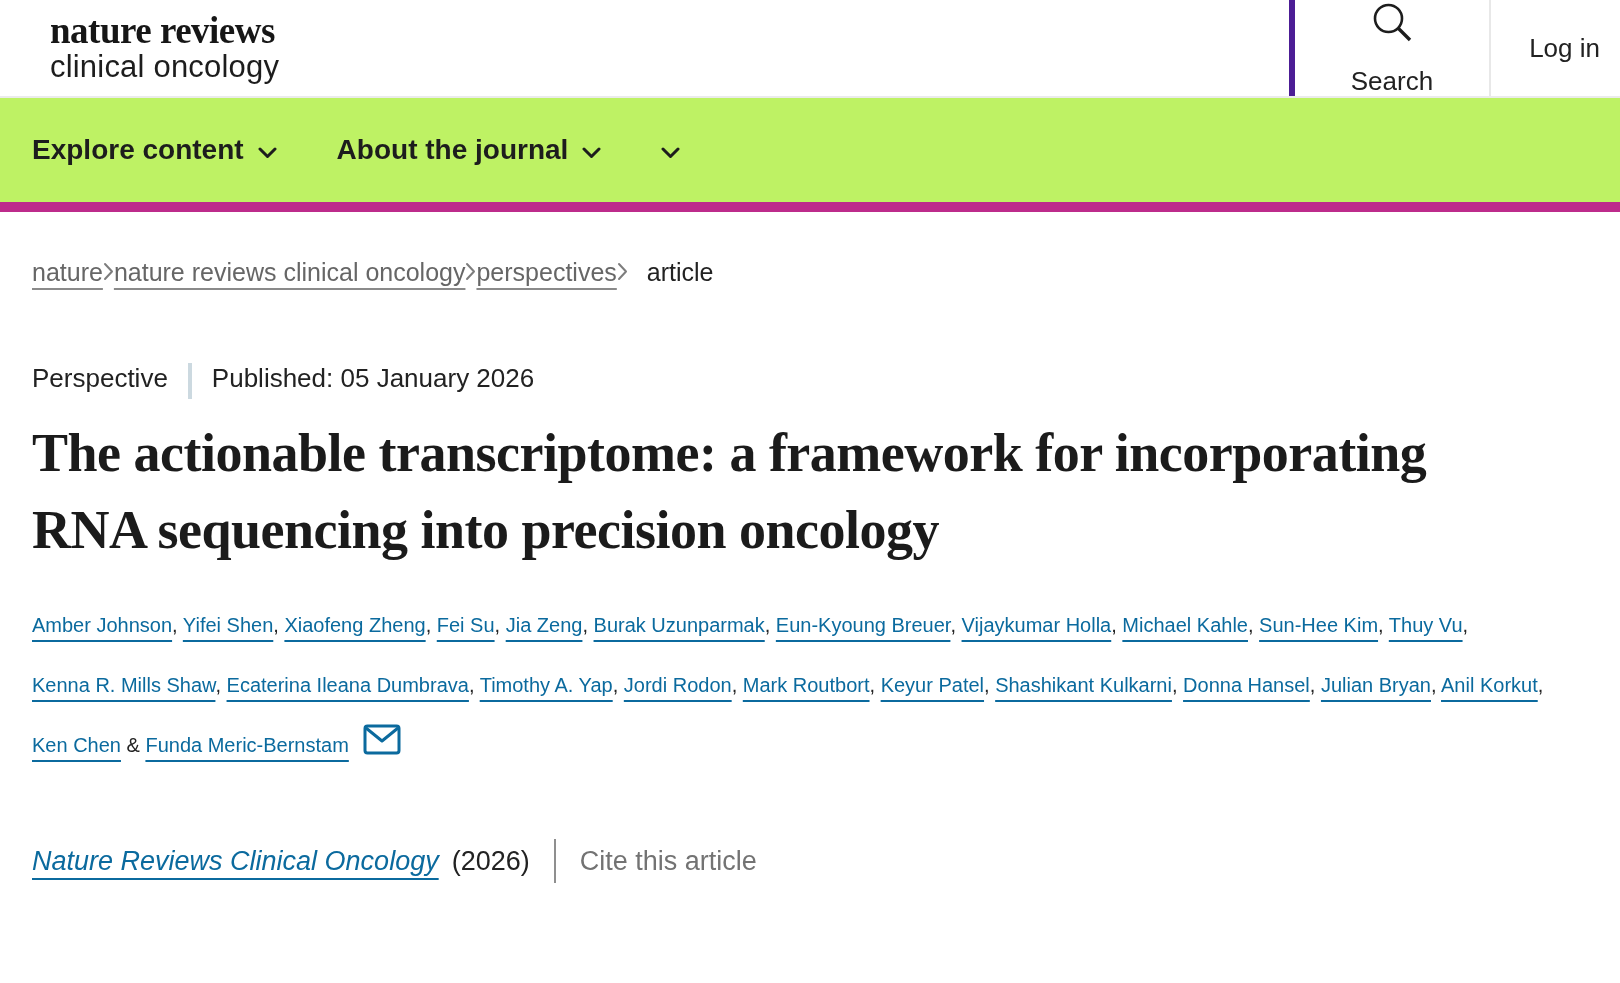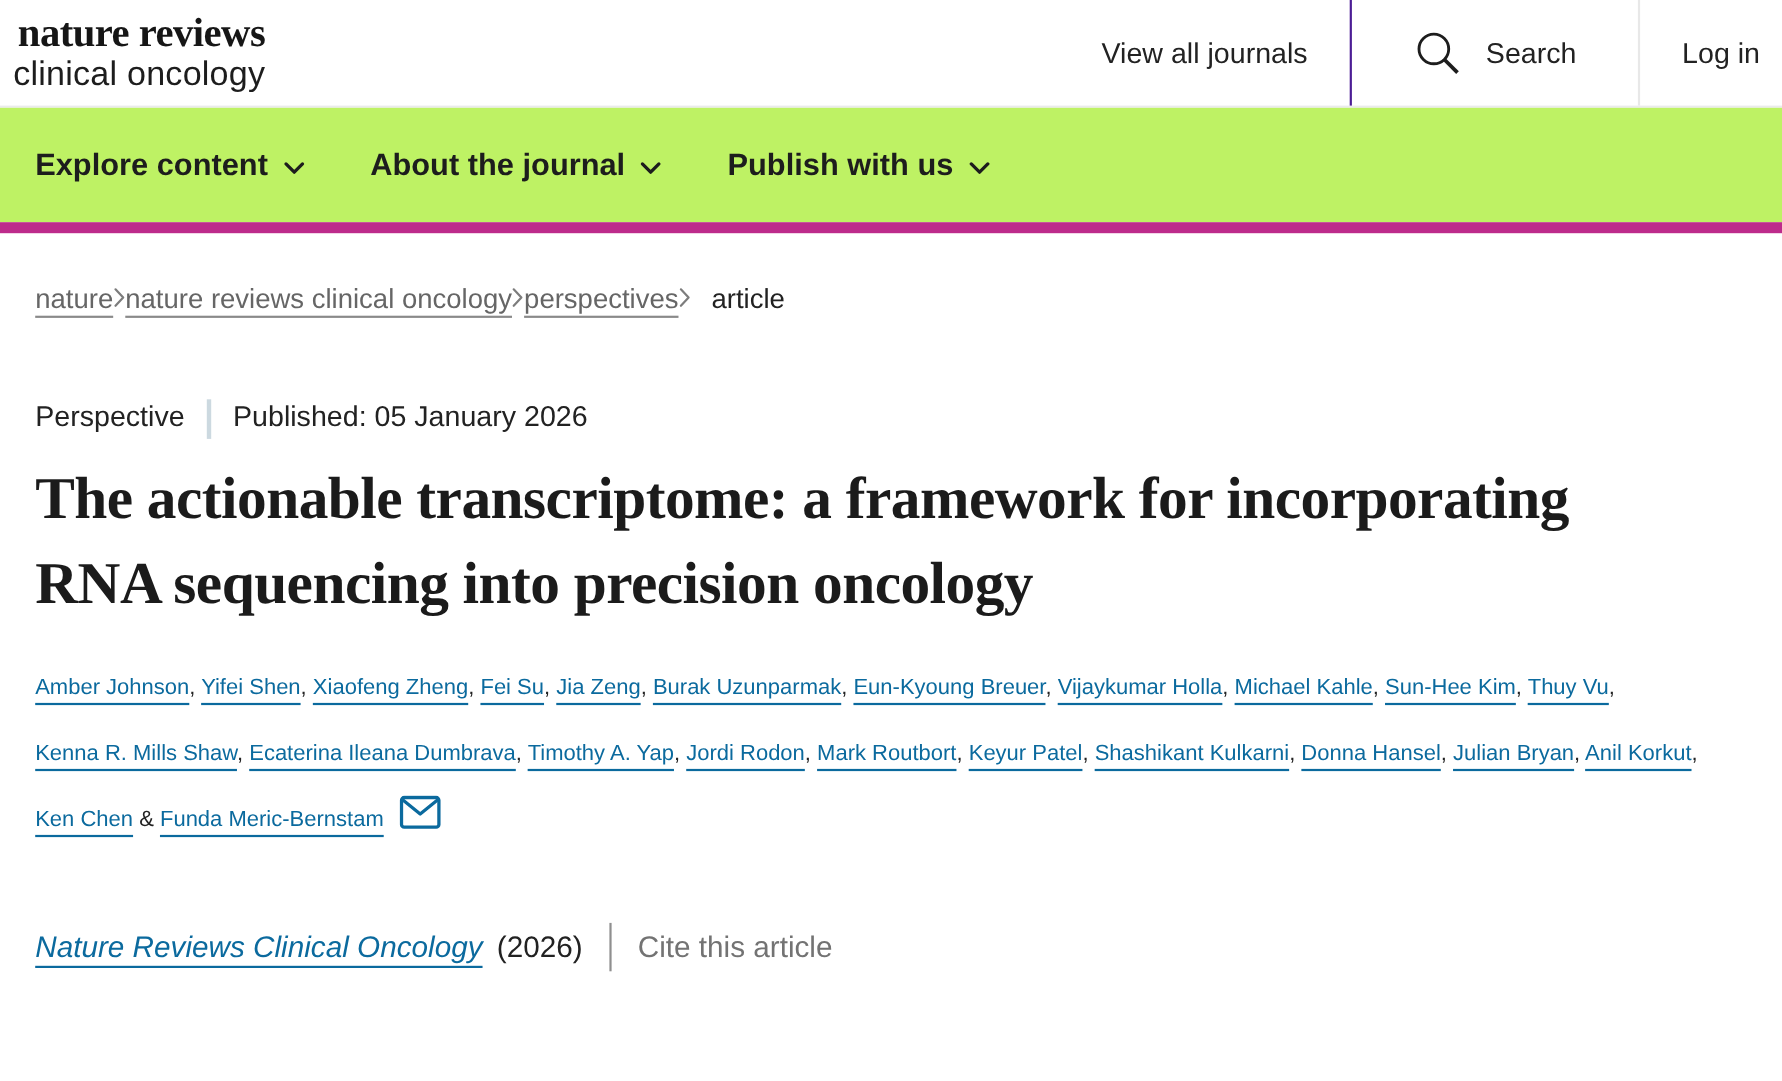--- a/index.html
+++ b/index.html
@@ -13,26 +13,25 @@
 
   
   .site-header {
     display: flex;
     align-items: stretch;
     height: 98px;
     border-bottom: 2px solid #ebebeb;
     background: #ffffff;
   }
   .logo {
-    padding: 12px 0 0 12px;
+    padding: 12px 0 0 50px;
     display: block;
     text-decoration: none;
     color: #161616;
     line-height: 1.0;
-    text-align: right;
   }
   .logo-line1 {
     font-family: "Liberation Serif", "DejaVu Serif", serif;
     font-weight: 700;
     font-size: 37px;
     letter-spacing: -0.5px;
     display: block;
   }
   .logo-line2 {
     font-family: "Liberation Sans", sans-serif;
@@ -51,24 +50,25 @@
   }
   .hdr-item {
     display: flex;
     align-items: center;
     padding: 0 38px;
     color: #222222;
     text-decoration: none;
     cursor: pointer;
   }
   .hdr-search {
-    border-left: 2px solid #4c1d95;
+    border-left: 6px solid #4c1d95;
     border-right: 2px solid #e8e8e8;
     padding: 0 56px;
     gap: 22px;
+    flex-direction: column;
   }
   .hdr-login { padding-right: 20px; }
   .search-icon-svg { display: block; }
 
   
   .site-nav {
     display: flex;
     align-items: center;
     gap: 60px;
     height: 104px;
@@ -190,21 +190,20 @@
 </style>
 </head>
 <body>
 
 <header class="site-header">
   <a class="logo">
     <span class="logo-line1">nature reviews</span>
     <span class="logo-line2">clinical oncology</span>
   </a>
   <div class="header-right">
-    <a class="hdr-item">View all journals</a>
     <a class="hdr-item hdr-search">
       <span>
         <svg class="search-icon-svg" width="44" height="44" viewBox="0 0 44 44" fill="none">
           <circle cx="18.5" cy="18.5" r="13.5" stroke="#1d1d1d" stroke-width="2.6"></circle>
           <line x1="28.5" y1="28.5" x2="40" y2="40" stroke="#1d1d1d" stroke-width="3.4"></line>
         </svg>
       </span>
       <span>Search</span>
     </a>
     <a class="hdr-item hdr-login">Log in</a>
@@ -225,21 +224,20 @@
     <a class="nav-item">
       <span>About the journal</span>
       <span>
         <svg width="19" height="12" viewBox="0 0 19 12" fill="none">
           <polyline points="2,2 9.5,9.5 17,2" stroke="#1d1d1d" stroke-width="3" stroke-linecap="round" stroke-linejoin="round"></polyline>
         </svg>
       </span>
     </a>
 
     <a class="nav-item">
-      <span>Publish with us</span>
       <span>
         <svg width="19" height="12" viewBox="0 0 19 12" fill="none">
           <polyline points="2,2 9.5,9.5 17,2" stroke="#1d1d1d" stroke-width="3" stroke-linecap="round" stroke-linejoin="round"></polyline>
         </svg>
       </span>
     </a>
   </nav>
 
 <div class="accent-bar"></div>
 

